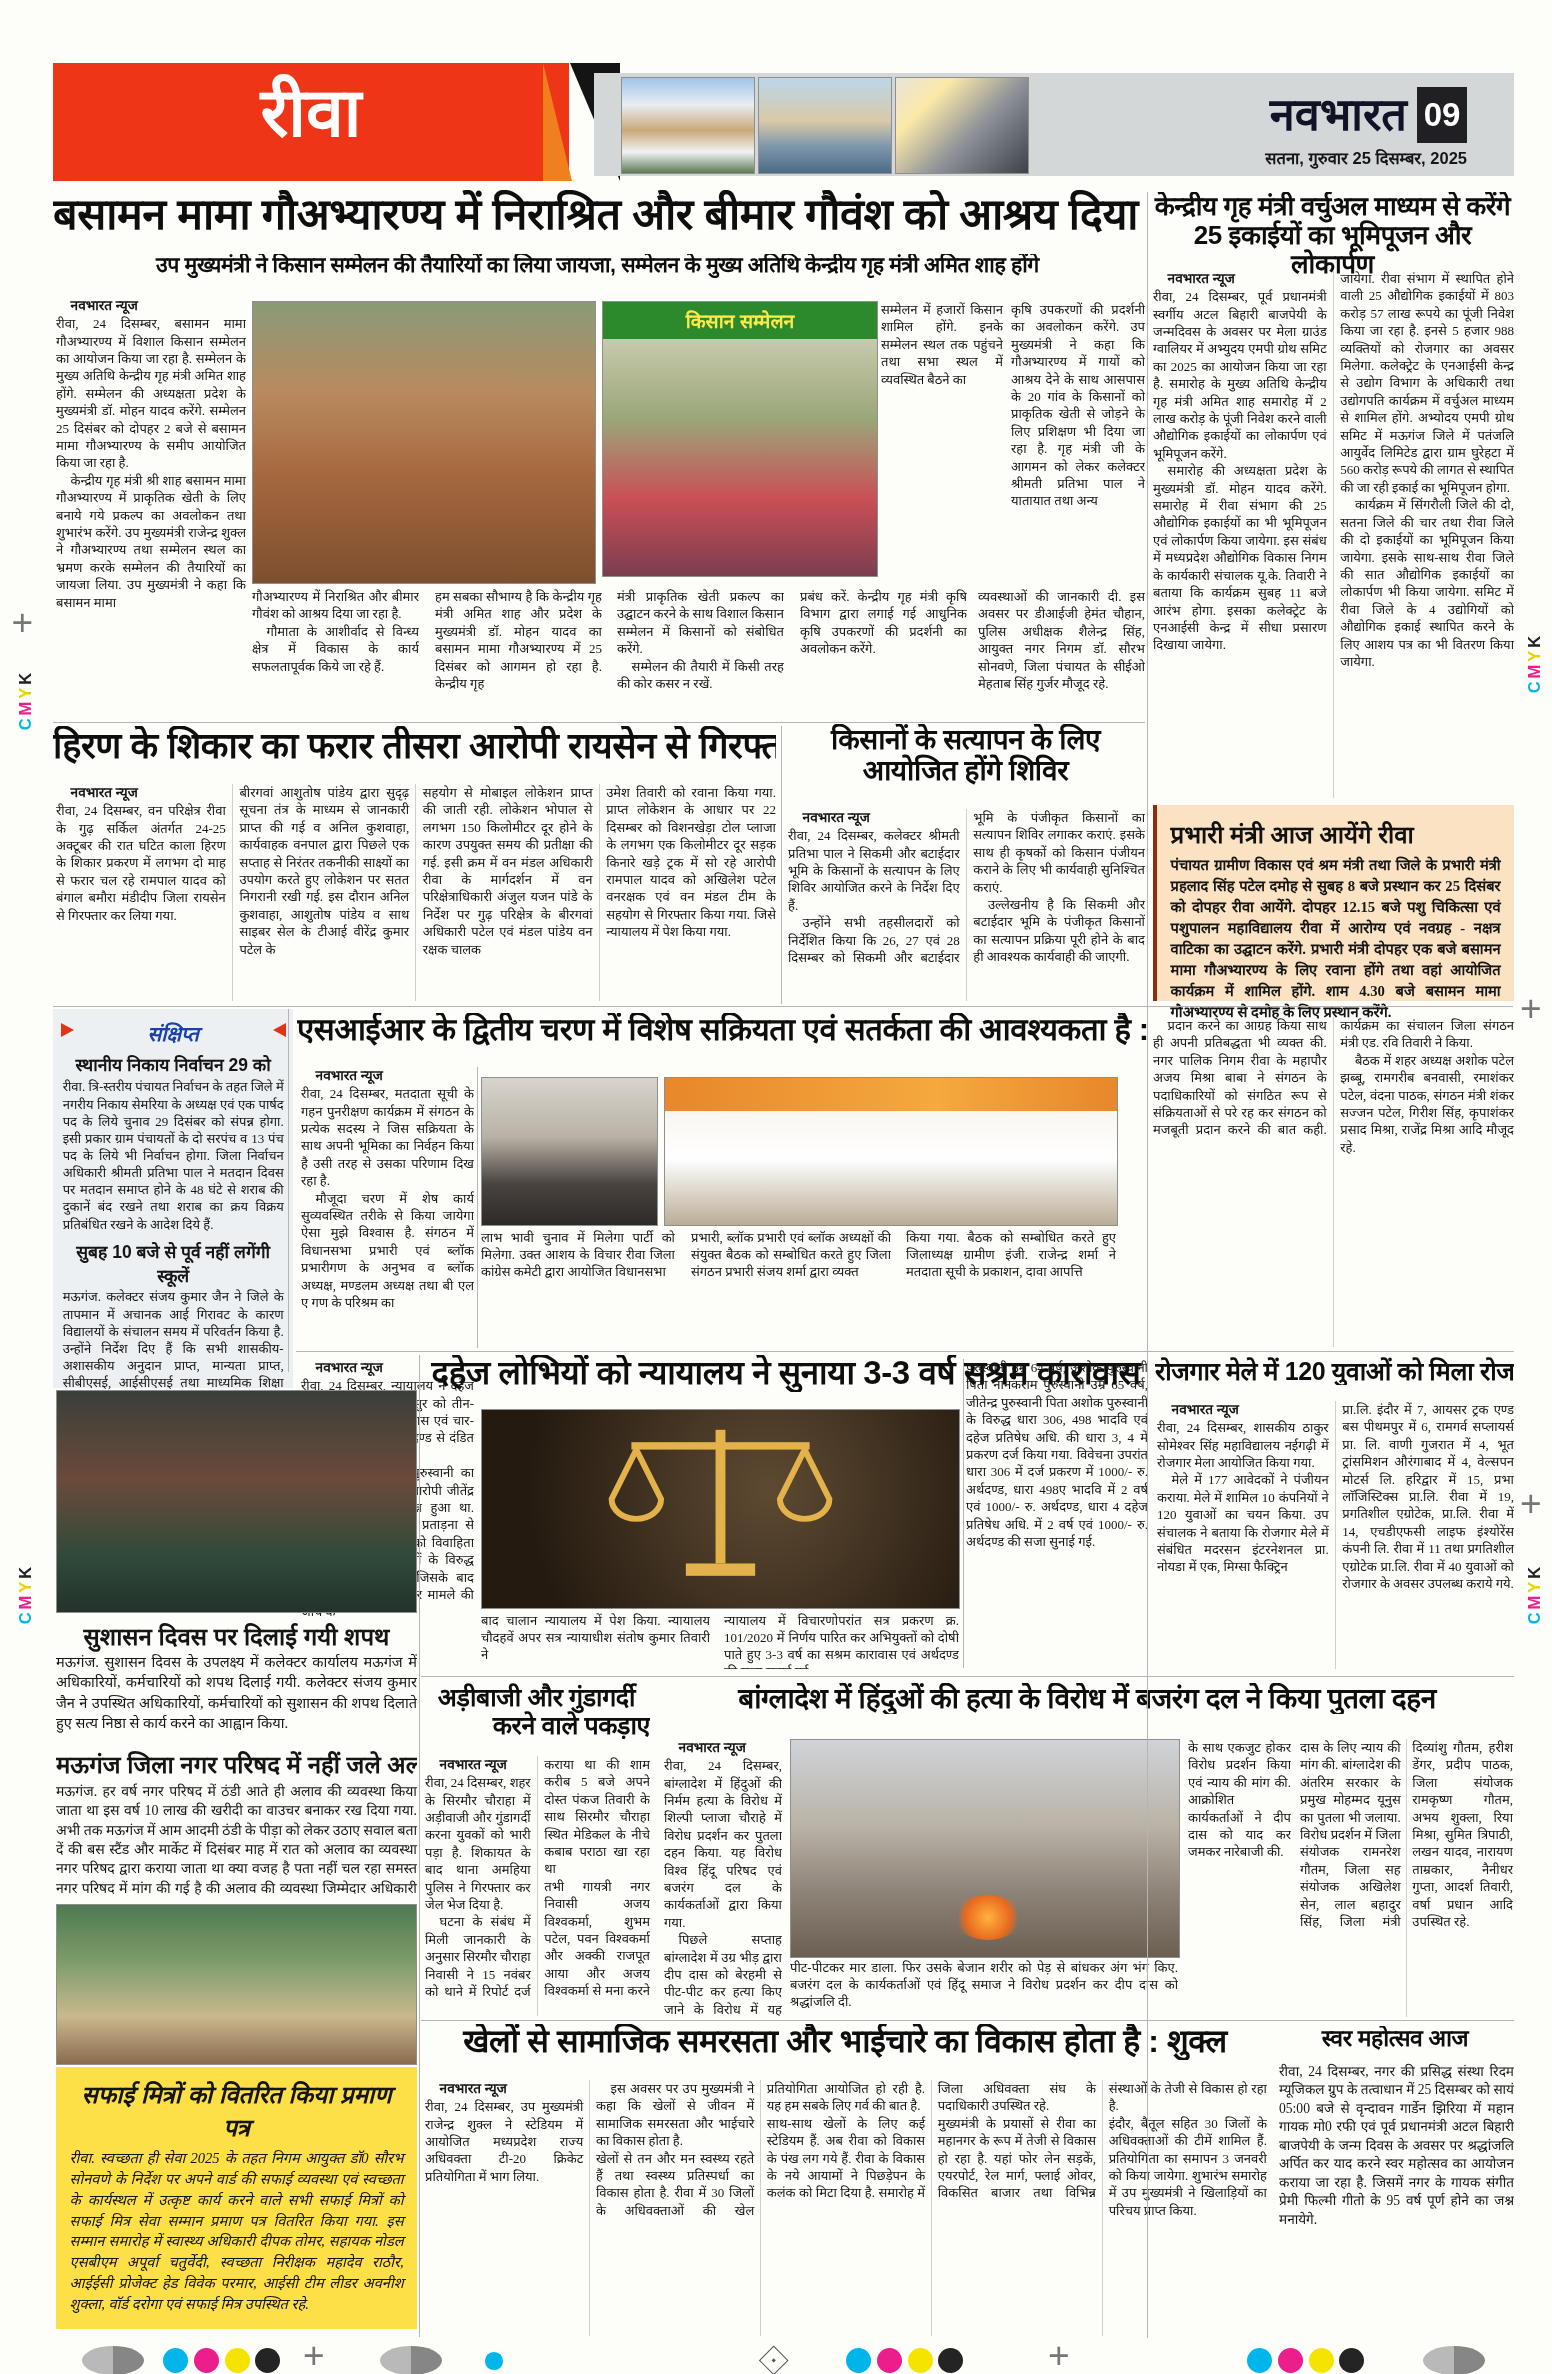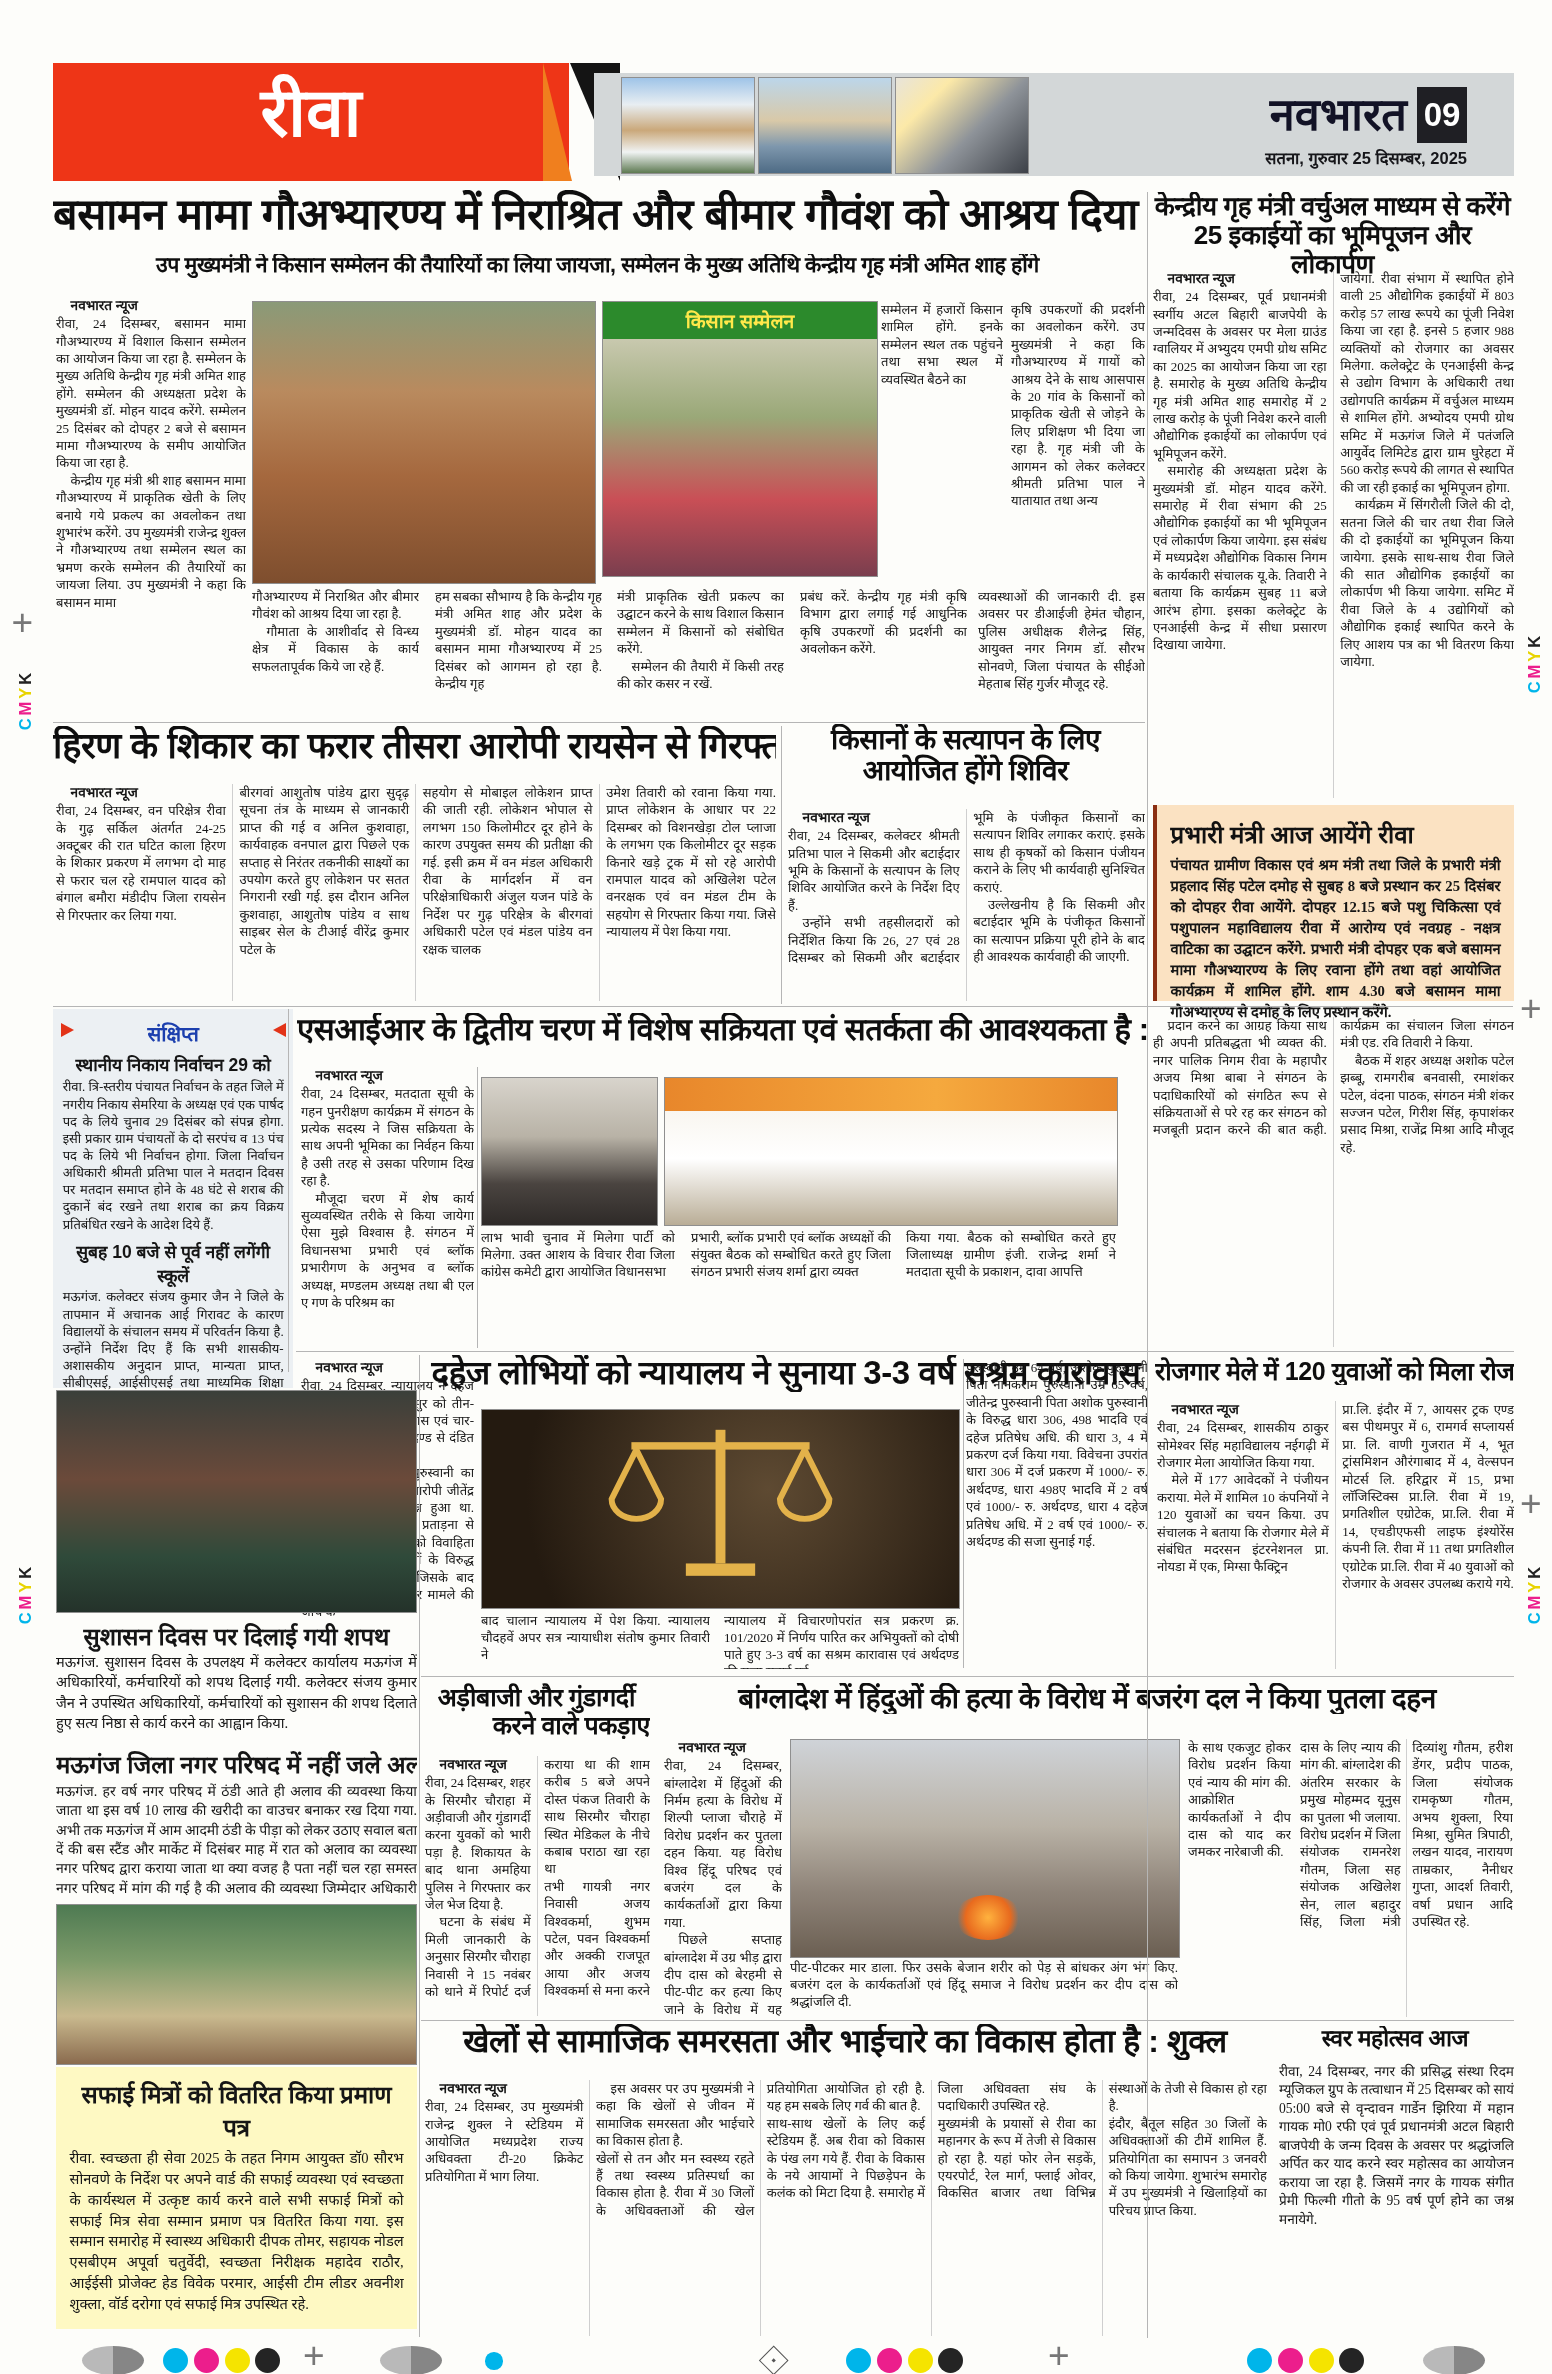--- a/index.html
+++ b/index.html
@@ -42,29 +42,29 @@
            font-family:"Liberation Sans",sans-serif;font-weight:700;font-size:33px;}
   .dateline{position:absolute;font-family:"Liberation Sans",sans-serif;font-weight:700;font-size:16.5px;
             color:#16161a;text-align:right;}
   
   .peach{position:absolute;background:#fbe2c2;border-left:4.9px solid #8b2f12;padding:11.6px 13.6px;}
   .peach .t{font-family:"Liberation Sans",sans-serif;font-weight:700;font-size:24px;margin:0 0 5.8px 0;color:#111;}
   .peach .b{font-size:14.7px;line-height:1.42;text-align:justify;font-weight:600;margin:0;}
   
   .briefs{position:absolute;background:#ecEFF2;background:#ecf0f3;padding:7.8px 9.7px;}
   .briefs .head{position:relative;text-align:center;color:#1c3fae;font-family:"Liberation Sans",sans-serif;
-                font-weight:700;font-size:20.4px;margin:1.9px 0 5.8px 0;}
+                font-weight:700;font-size:20.4px;margin:1.9px 0 5.8px 0;font-style:italic;}
   .tri-r{position:absolute;left:-1.9px;top:3.9px;width:0;height:0;border-left:13.6px solid #e23318;
          border-top:7.8px solid transparent;border-bottom:7.8px solid transparent;}
   .tri-l{position:absolute;right:-1.9px;top:3.9px;width:0;height:0;border-right:13.6px solid #e23318;
          border-top:7.8px solid transparent;border-bottom:7.8px solid transparent;}
   .brief-t{font-family:"Liberation Sans",sans-serif;font-weight:700;font-size:17.5px;text-align:center;margin:5.8px 0 1.9px 0;}
   .brief-b{font-size:13px;line-height:1.32;text-align:justify;margin:0;}
   
-  .graybox{position:absolute;background:#fef9c3;padding:9.7px 13.6px;}
+  .graybox{position:absolute;background:#fde047;padding:9.7px 13.6px;font-style:italic;}
   .graybox .t{font-family:"Liberation Sans",sans-serif;font-weight:700;font-size:24px;text-align:center;margin:0 0 5.8px 0;}
   .graybox .b{font-size:14.6px;line-height:1.42;text-align:justify;margin:0;}
   .subbox-t{position:absolute;font-family:"Liberation Sans",sans-serif;font-weight:700;text-align:center;overflow:hidden;white-space:nowrap;}
   
   .cmyk-v{position:absolute;writing-mode:vertical-rl;transform:rotate(180deg);
           font-family:"Liberation Sans",sans-serif;font-weight:700;font-size:16.5px;letter-spacing:2.9px;}
   .cmyk-v .c{color:#00b5ea}.cmyk-v .m{color:#ec1e8c}.cmyk-v .y{color:#e8d400}.cmyk-v .k{color:#222}
   .regcross{position:absolute;color:#777;font-size:37px;font-family:"Liberation Sans",sans-serif;font-weight:400;line-height:1;}
   .ellipse{position:absolute;width:62px;height:29px;border-radius:50%;
            background:linear-gradient(90deg,#b9b9b9 50%,#868686 50%);}

